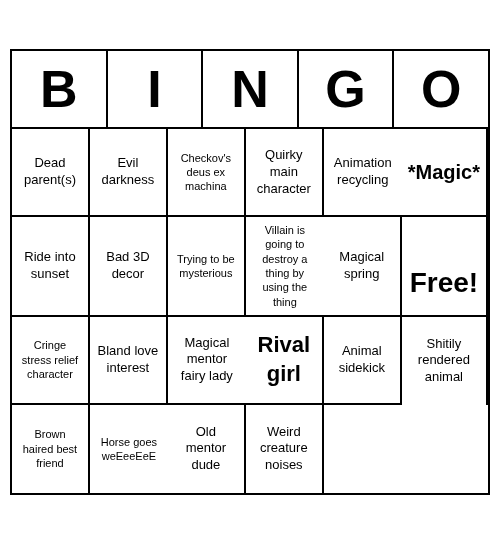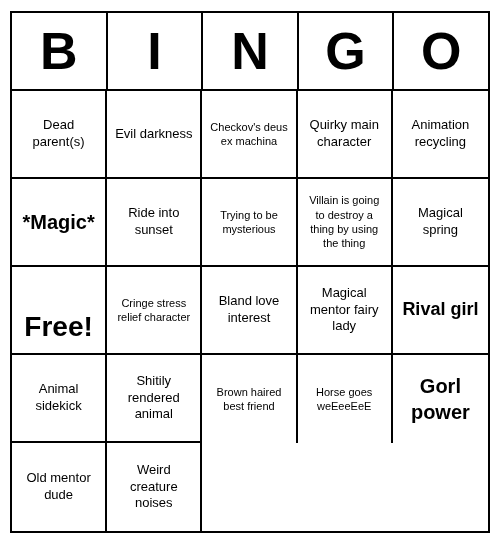--- a/index.html
+++ b/index.html
@@ -38,21 +38,21 @@
       border-bottom: 2px solid #000;
       font-family: Arial, sans-serif;
     }
 
     .bingo-letter:last-child {
       border-right: none;
     }
 
     .bingo-grid {
       display: grid;
-      grid-template-columns: repeat(5, 1fr);
+      grid-template-columns: repeat(6, 1fr);
       width: 100%;
     }
 
     .bingo-cell {
       border-right: 2px solid #000;
       border-bottom: 2px solid #000;
       min-height: 88px;
       display: flex;
       align-items: center;
       justify-content: center;
@@ -68,21 +68,21 @@
     .bingo-cell:nth-last-child(-n+5) {
       border-bottom: none;
     }
 
     .bingo-cell .cell-text {
       font-size: 13px;
       line-height: 1.3;
     }
 
     .bingo-cell.large-text .cell-text {
-      font-size: 18px;
+      font-size: 22px;
       font-weight: bold;
     }
 
     .bingo-cell.medium-text .cell-text {
       font-size: 20px;
       font-weight: bold;
     }
 
     .bingo-cell.small-text .cell-text {
       font-size: 11px;
@@ -121,20 +121,23 @@
       </div>
       <div class="bingo-cell">
         <span class="cell-text">Animation recycling</span>
       </div>
       <div class="bingo-cell medium-text">
         <span class="cell-text">*Magic*</span>
       </div>
       <div class="bingo-cell">
         <span class="cell-text">Ride into sunset</span>
       </div>
+      <div class="bingo-cell">
+        <span class="cell-text">Bad 3D decor</span>
+      </div>
       <div class="bingo-cell small-text">
         <span class="cell-text">Trying to be mysterious</span>
       </div>
       <div class="bingo-cell small-text">
         <span class="cell-text">Villain is going to destroy a thing by using the thing</span>
       </div>
       <div class="bingo-cell">
         <span class="cell-text">Magical spring</span>
       </div>
       <div class="bingo-cell free-cell">
@@ -157,23 +160,20 @@
       </div>
       <div class="bingo-cell">
         <span class="cell-text">Shitily rendered animal</span>
       </div>
       <div class="bingo-cell small-text">
         <span class="cell-text">Brown haired best friend</span>
       </div>
       <div class="bingo-cell small-text">
         <span class="cell-text">Horse goes weEeeEeE</span>
       </div>
-      <div class="bingo-cell medium-text">
-        <span class="cell-text">Gorl power</span>
-      </div>
       <div class="bingo-cell">
         <span class="cell-text">Old mentor dude</span>
       </div>
       <div class="bingo-cell">
         <span class="cell-text">Weird creature noises</span>
       </div>
     </div>
 </div>
 
 </body></html>

